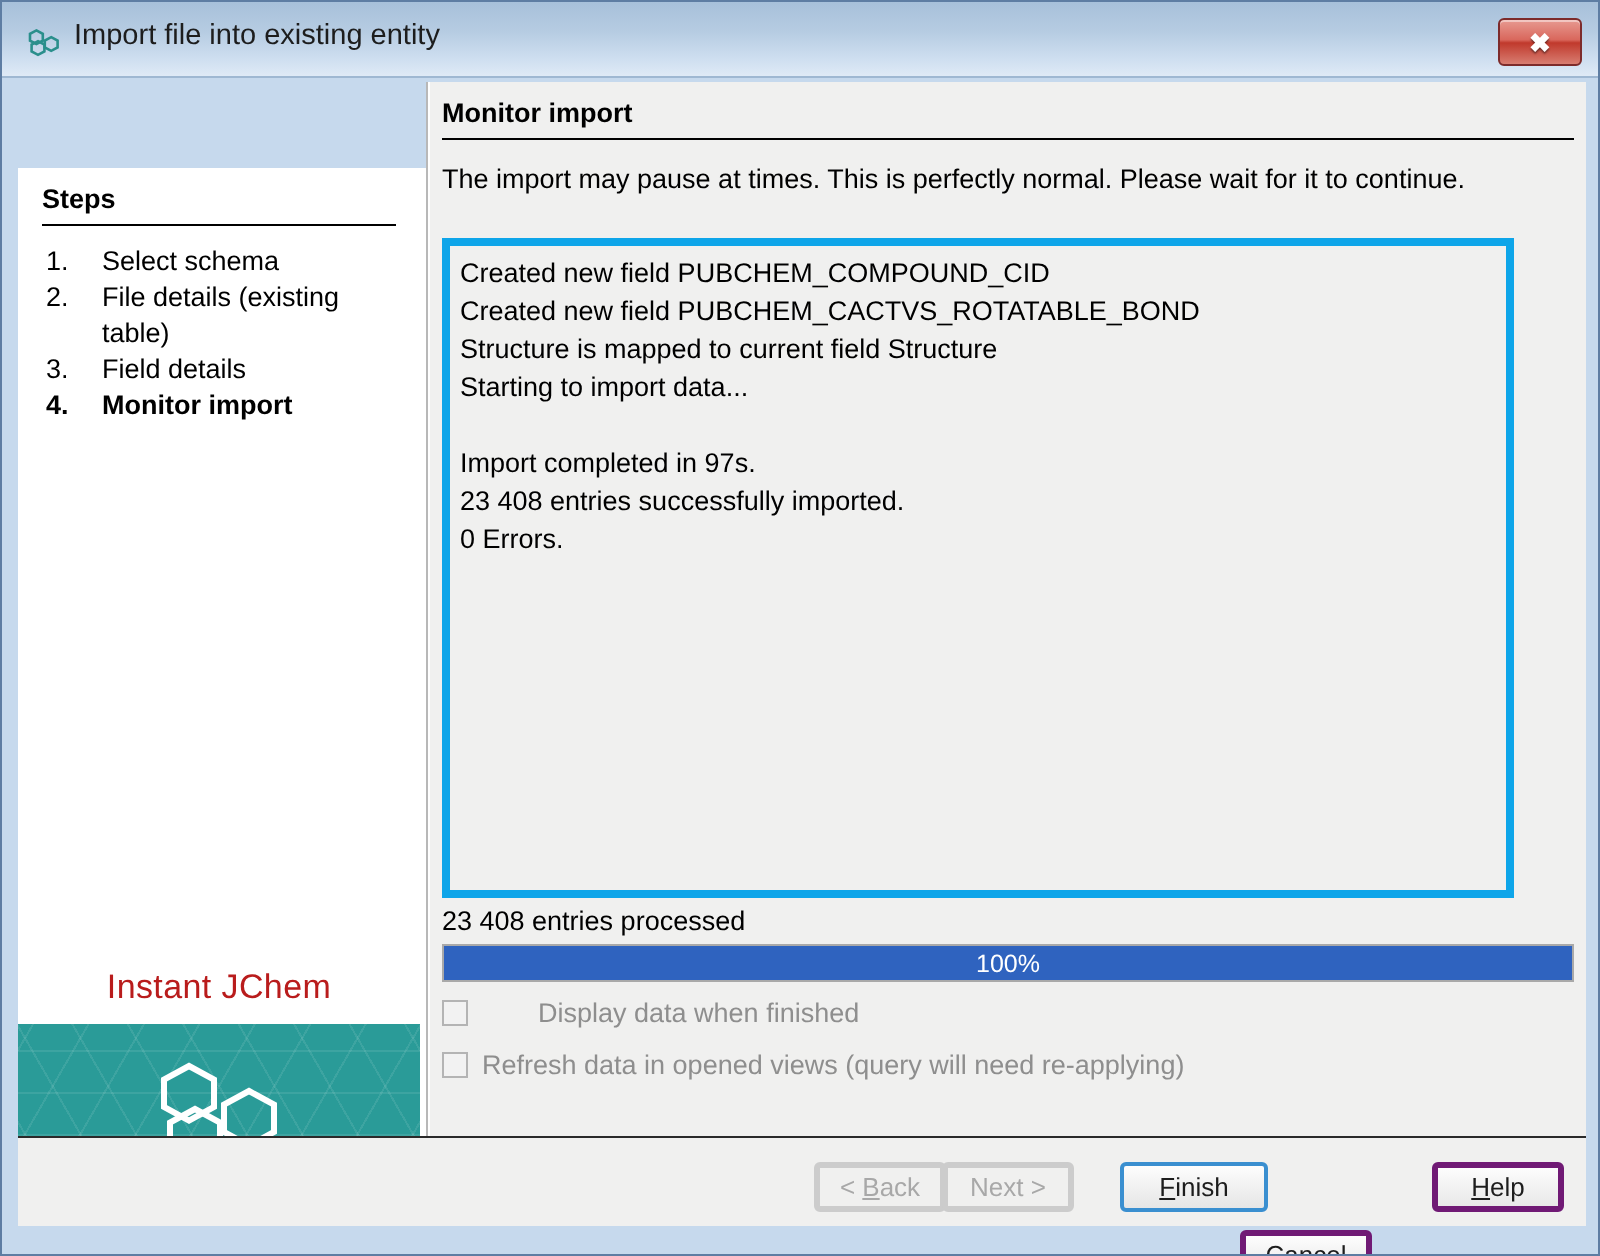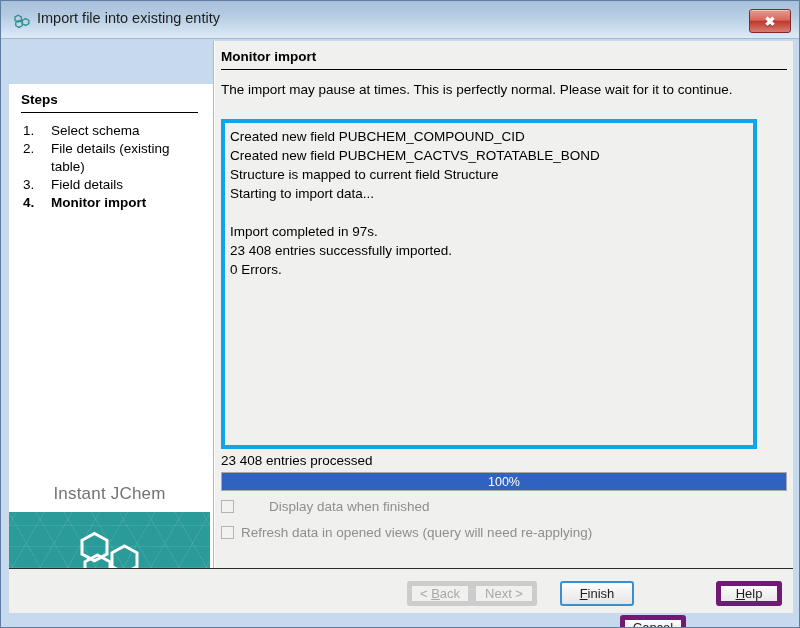--- a/index.html
+++ b/index.html
@@ -109,21 +109,21 @@
   .step-row.current, .step-row.current .step-num {
     font-weight: bold;
   }
 
   #brand-name {
     position: absolute;
     left: 0; top: 400px;
     width: 201px;
     text-align: center;
     font-size: 17px;
-    color: #737373;
+    color: #b91c1c;
     letter-spacing: 0.2px;
   }
   #brand-panel {
     position: absolute;
     left: 0; top: 428px;
     width: 201px;
     height: 98px;
     background-color: #2a9b98;
     background-image:
       repeating-linear-gradient(60deg, rgba(255,255,255,0.09) 0 1px, transparent 1px 24px),
@@ -269,21 +269,21 @@
     width: 784px;
     height: 44px;
     background: #f0f0ef;
     box-sizing: border-box;
   }
   .btn {
     position: absolute;
     top: 12px;
     height: 25px;
     box-sizing: border-box;
-    border: 5px solid #701a75;
+    border: 3px solid #701a75;
     border-radius: 3px;
     background: linear-gradient(to bottom, #fdfdfd 0%, #f2f2f2 50%, #e9e9e9 100%);
     font-size: 13px;
     color: #1d1d1d;
     display: flex;
     align-items: center;
     justify-content: center;
     cursor: pointer;
   }
   .btn.disabled {

